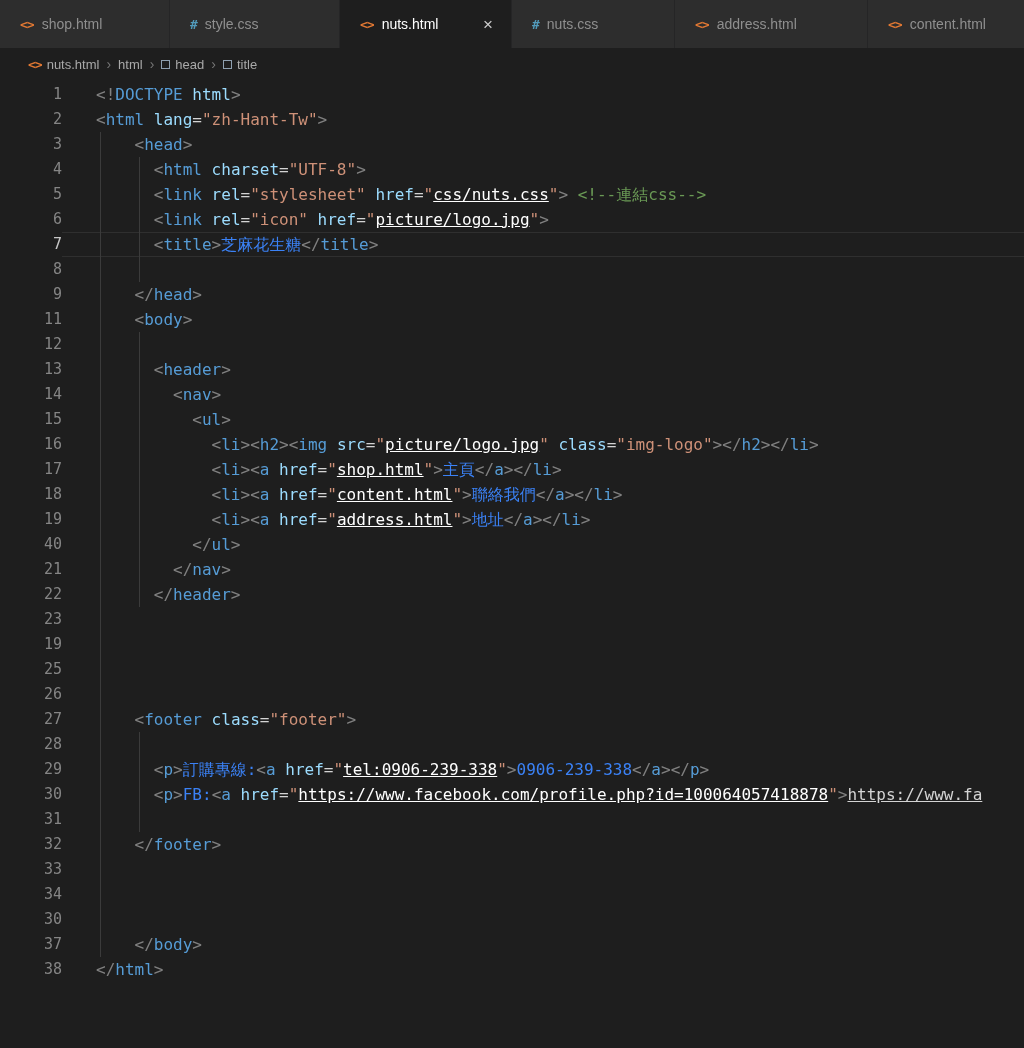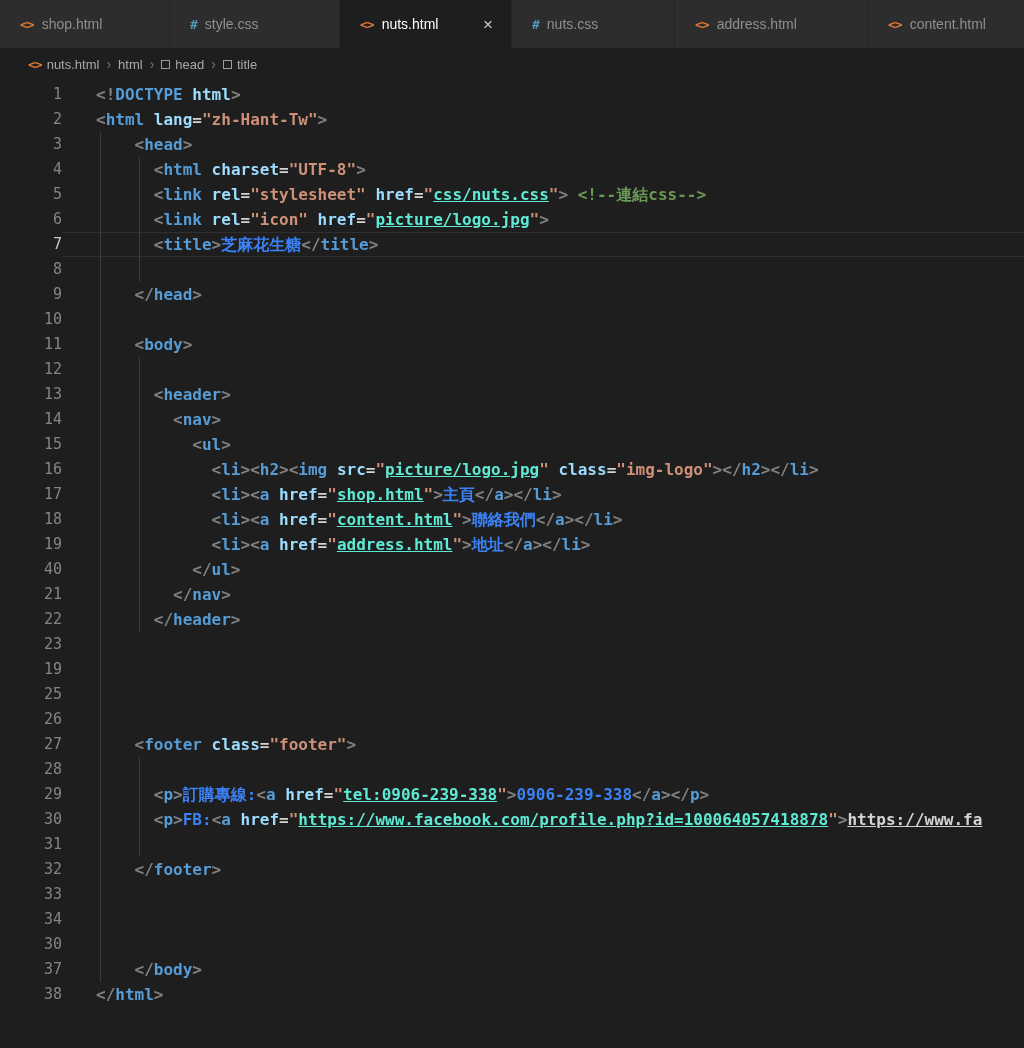--- a/index.html
+++ b/index.html
@@ -24,31 +24,31 @@
                 padding-left:28px; font-size:13px; color:#a9a9a9; background:#1e1e1e; }
   .bc-item { display:flex; align-items:center; gap:5px; cursor:pointer; }
   .bc-sep  { color:#767676; font-size:14px; }
   .bc-cube { width:9px; height:9px; border:1px solid #8fa0b0; display:inline-block; }
 
   
   .editor { flex:1; padding-top:2px; font-family:"DejaVu Sans Mono", monospace; font-size:16px; overflow:hidden; }
   .line { display:flex; height:25px; line-height:25px; }
   .gutter { flex:0 0 62px; width:62px; text-align:right; color:#858585; font-size:15px; user-select:none; }
   .line.current .gutter { color:#c6c6c6; }
-  .code { flex:1; position:relative; padding-left:34px; white-space:pre; overflow:hidden;font-weight:bold; }
+  .code { flex:1; position:relative; padding-left:34px; white-space:pre; overflow:hidden; }
   .line.current .code { box-shadow: inset 0 1px 0 #2f2f2f, inset 0 -1px 0 #2f2f2f; }
   .guide { position:absolute; top:0; bottom:0; width:1px; background:#3b3b3b; }
 
   
   .tk-punct   { color:#808080; }
   .tk-tag     { color:#569cd6; }
   .tk-attr    { color:#9cdcfe; }
   .tk-op      { color:#d4d4d4; }
   .tk-str     { color:#ce9178; }
-  .tk-strlink { color:#5eead4; text-decoration:underline; }
+  .tk-strlink { color:#ffffff; text-decoration:underline; }
   .tk-comment { color:#6a9955; }
   .tk-text    { color:#3b82f6; }
   .tk-textlink{ color:#d4d4d4; text-decoration:underline; }
 </style>
 </head>
 <body>
 
 <div class="window">
   <div class="tab-bar" id="tabbar">
       <div class="tab">
@@ -128,24 +128,20 @@
       </div>
       <div class="line">
         <div class="gutter">8</div>
         <div class="code"><span class="guide" style="left: 38px;"></span><span class="guide" style="left: 77px;"></span></div>
       </div>
       <div class="line">
         <div class="gutter">9</div>
         <div class="code"><span class="guide" style="left: 38px;"></span><span class="tk-text">    </span><span class="tk-punct">&lt;/</span><span class="tk-tag">head</span><span class="tk-punct">&gt;</span></div>
       </div>
       <div class="line">
-        <div class="gutter">10</div>
-        <div class="code"><span class="guide" style="left: 38px;"></span></div>
-      </div>
-      <div class="line">
         <div class="gutter">11</div>
         <div class="code"><span class="guide" style="left: 38px;"></span><span class="tk-text">    </span><span class="tk-punct">&lt;</span><span class="tk-tag">body</span><span class="tk-punct">&gt;</span></div>
       </div>
       <div class="line">
         <div class="gutter">12</div>
         <div class="code"><span class="guide" style="left: 38px;"></span><span class="guide" style="left: 77px;"></span></div>
       </div>
       <div class="line">
         <div class="gutter">13</div>
         <div class="code"><span class="guide" style="left: 38px;"></span><span class="guide" style="left: 77px;"></span><span class="tk-text">      </span><span class="tk-punct">&lt;</span><span class="tk-tag">header</span><span class="tk-punct">&gt;</span></div>

